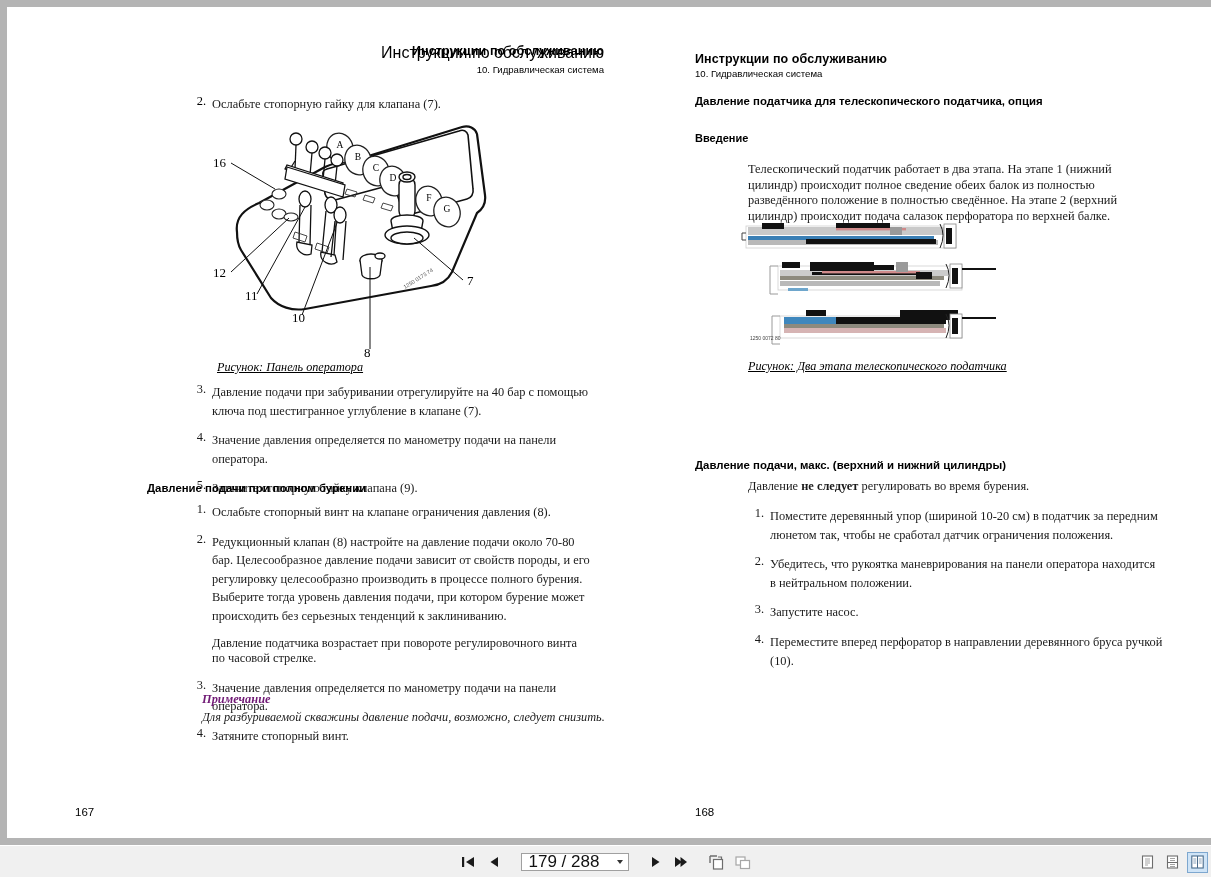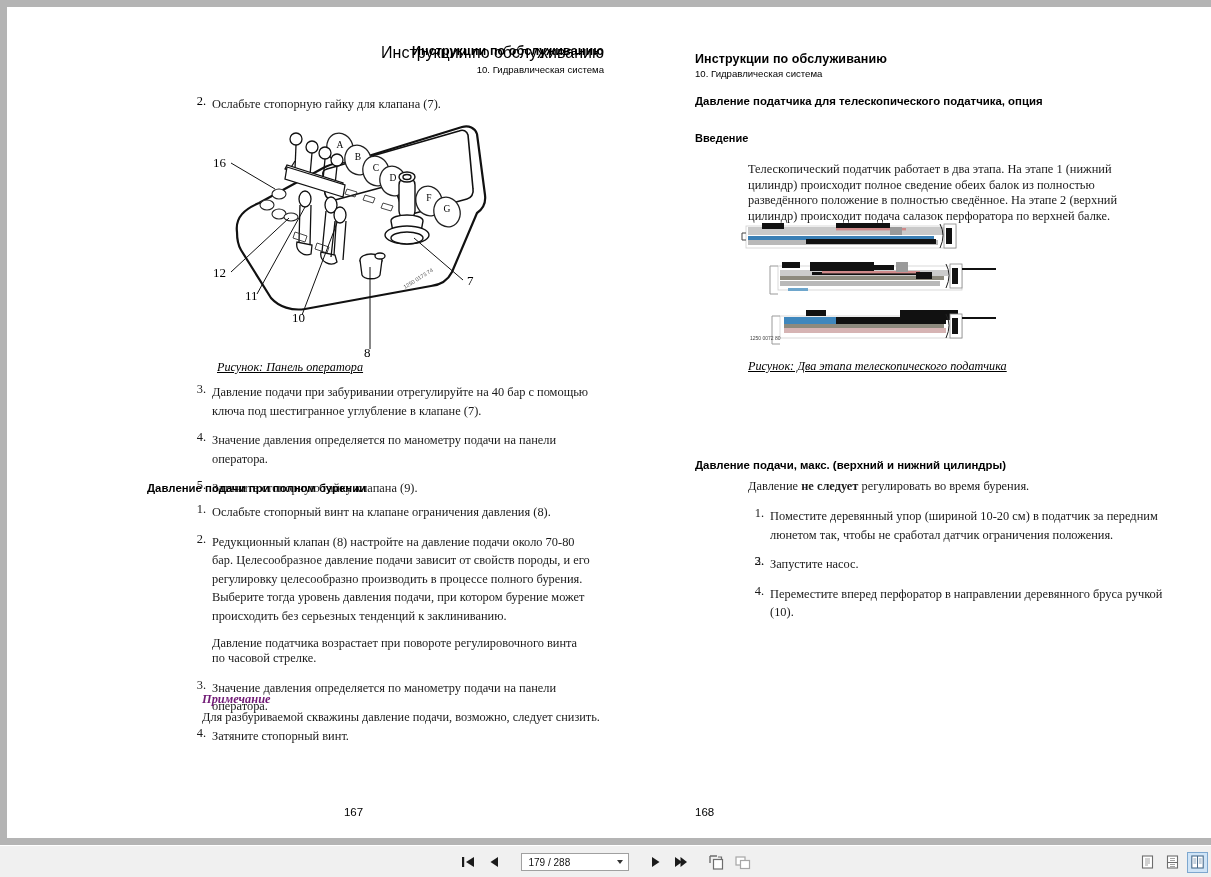--- a/index.html
+++ b/index.html
@@ -113,20 +113,21 @@
   }
   .note-head {
     font-family: "Liberation Serif", serif;
     font-weight: bold;
     font-style: italic;
     font-size: 12.4px;
     color: #701a75;
   }
   .note-body {
     font-family: "Liberation Serif", serif;
+    font-style: italic;
     font-size: 12.3px;
     color: #1a1a1a;
   }
   .pg-num {
     font-family: "Liberation Sans", sans-serif;
     font-size: 11.5px;
     color: #000;
   }
 
   
@@ -187,21 +188,21 @@
     width: 108px; height: 18px;
     background: #ffffff;
     border: 1px solid #a0a0a0;
     display: flex;
     align-items: center;
     position: relative;
     box-sizing: border-box;
   }
   .page-box .pv {
     font-family: "Liberation Sans", sans-serif;
-    font-size: 10px;
+    font-size: 17px;
     color: #111;
     padding-left: 7px;
   }
   .page-box .caret-btn {
     position: absolute;
     right: 1px; top: 1px;
     width: 14px; height: 14px;
     display: flex; align-items: center; justify-content: center;
   }
   .tri-down {
@@ -401,21 +402,21 @@
         <li>
           <span class="lnum">4.</span>
           <span class="body-txt">Затяните стопорный винт.</span>
         </li>
       </ol>
     </div>
 
     <div class="abs note-head" style="left:155px; top:685px;">Примечание</div>
     <div class="abs note-body" style="left:155px; top:703px; width:410px;">Для разбуриваемой скважины давление подачи, возможно, следует снизить.</div>
 
-    <div class="abs pg-num" style="left:0; top:799px; width:557px; text-align:center;padding-left:28px;">167</div>
+    <div class="abs pg-num" style="left:0; top:799px; width:557px; text-align:left;padding-left:28px;">167</div>
   </div>
 
   <div class="page" id="page-right">
 
     <div class="abs hdr-title" style="left:46px; top:45px;">Инструкции по обслуживанию</div>
     <div class="abs hdr-sub" style="left:46px; top:61px;">10. Гидравлическая система</div>
 
     <div class="abs sect-head" style="left:46px; top:88px;">Давление податчика для телескопического податчика, опция</div>
 
     <div class="abs subsect-head" style="left:46px; top:125px;">Введение</div>
@@ -489,20 +490,21 @@
     </div>
 
     <div class="abs" style="left:99px; top:499px; width:415px;">
       <ol class="num-list">
         <li>
           <span class="lnum">1.</span>
           <span class="body-txt">Поместите деревянный упор (шириной 10-20 см) в податчик за передним люнетом так, чтобы не сработал датчик ограничения положения.</span>
         </li>
         <li>
           <span class="lnum">2.</span>
+          <span class="body-txt">Убедитесь, что рукоятка маневрирования на панели оператора находится в нейтральном положении.</span>
         </li>
         <li>
           <span class="lnum">3.</span>
           <span class="body-txt">Запустите насос.</span>
         </li>
         <li>
           <span class="lnum">4.</span>
           <span class="body-txt">Переместите вперед перфоратор в направлении деревянного бруса ручкой (10).</span>
         </li>
       </ol>

